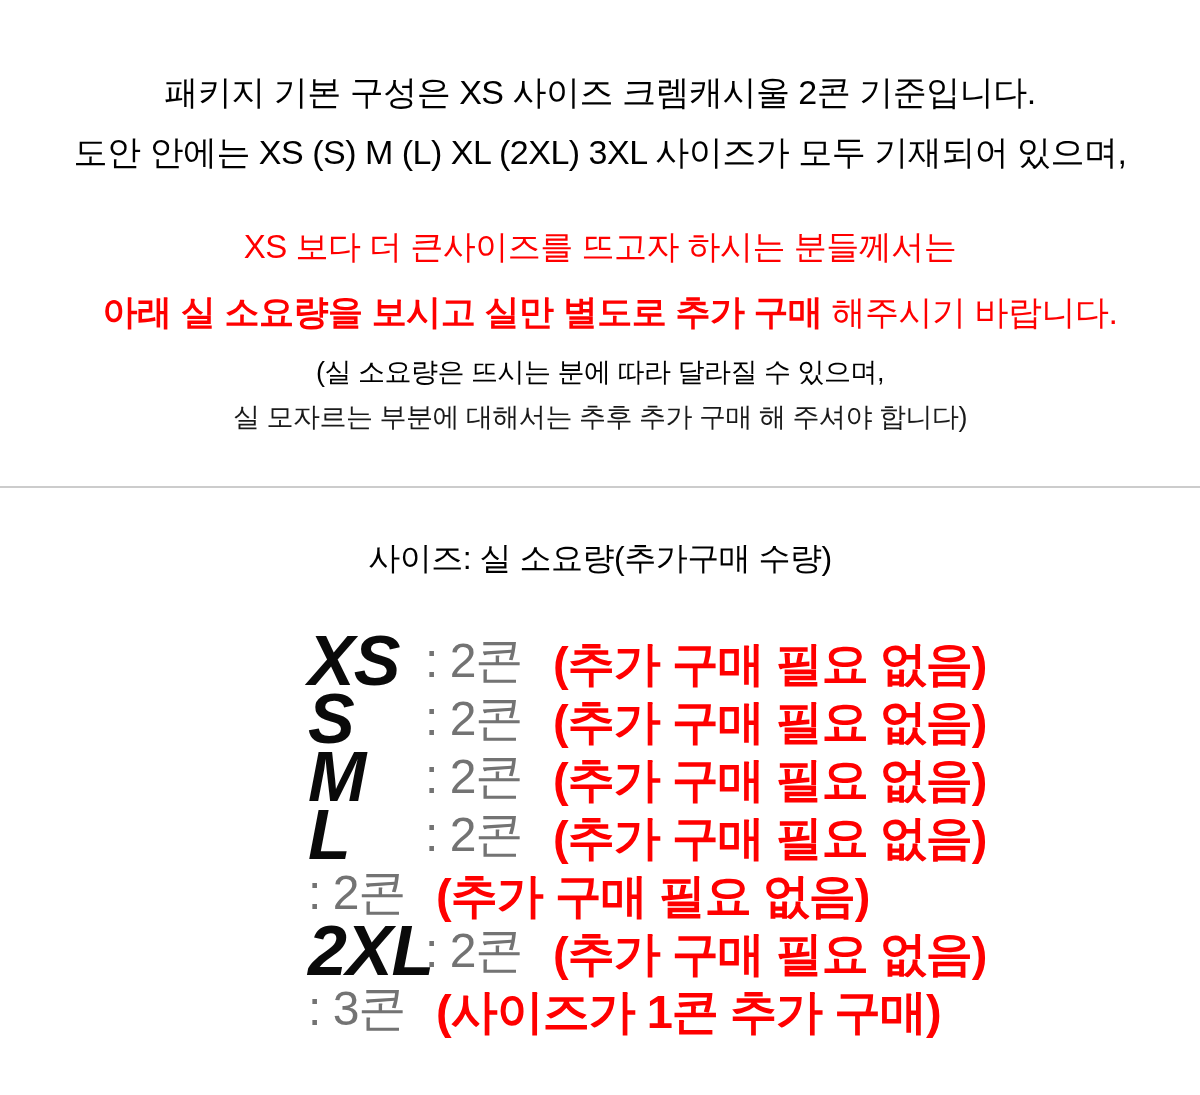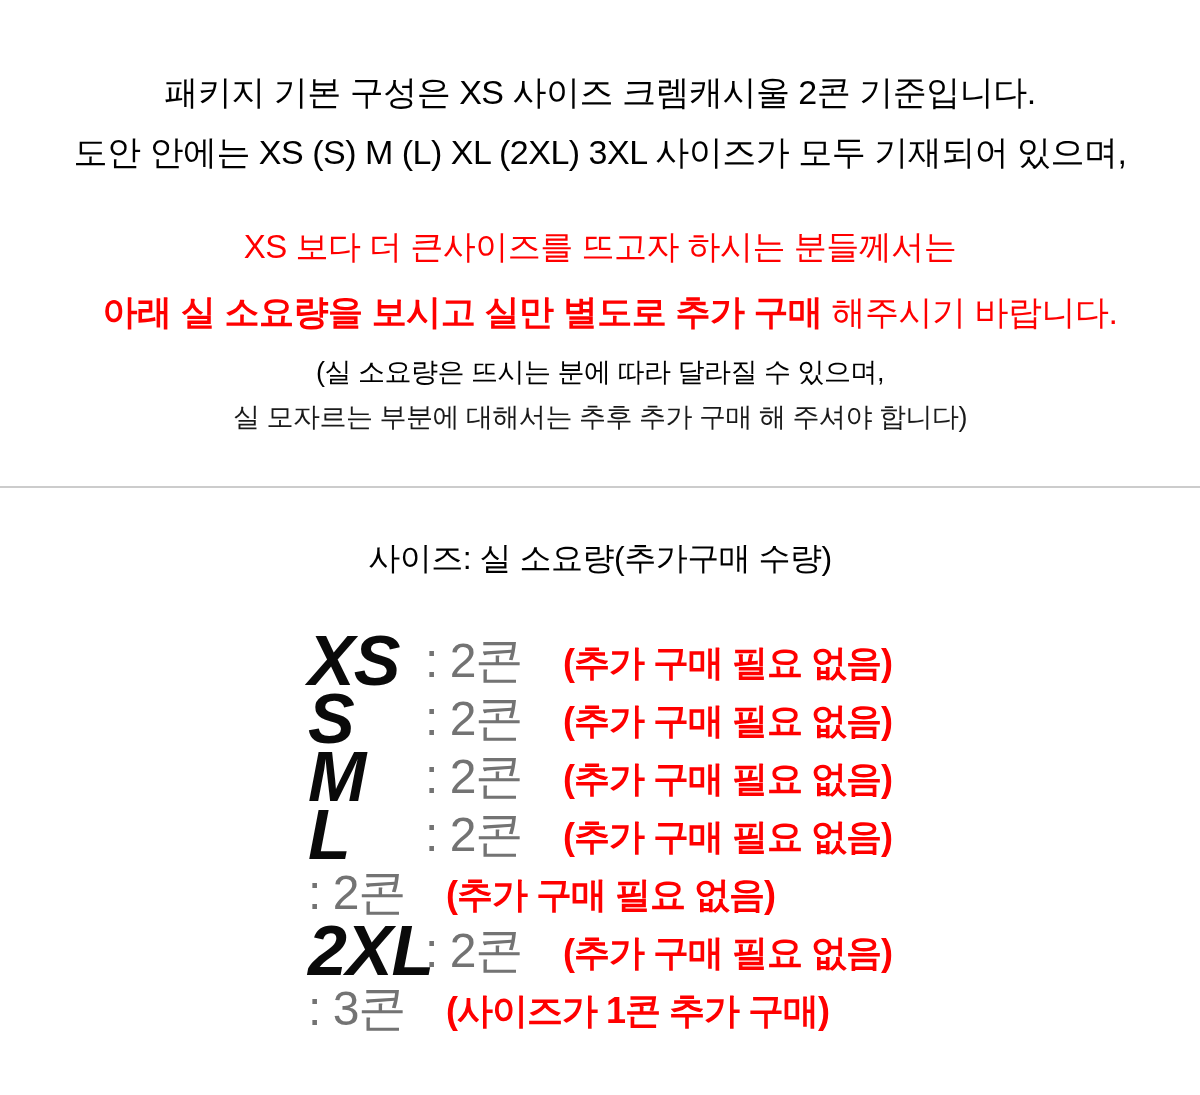--- a/index.html
+++ b/index.html
@@ -52,22 +52,22 @@
     width:117px;flex:0 0 117px;
     font-size:70px;font-weight:600;line-height:1;
     color:#0a0a0a;letter-spacing:-1px;font-style:italic;
   }
   .size-amount{
     min-width:108px;
     font-size:48px;font-weight:300;line-height:1;
     color:#737373;letter-spacing:-1px;
   }
   .size-note{
-    margin-left:30px;padding-top:4px;
-    font-size:36px;font-weight:700;line-height:1;
+    margin-left:20px;padding-top:4px;
+    font-size:47px;font-weight:700;line-height:1;
     color:var(--accent-red);letter-spacing:-1px;
   }
 </style>
 </head>
 <body>
 
 <div class="page">
 
   <section class="intro">
     <p class="l1">패키지 기본 구성은 XS 사이즈  크렘캐시울 2콘 기준입니다.</p>

